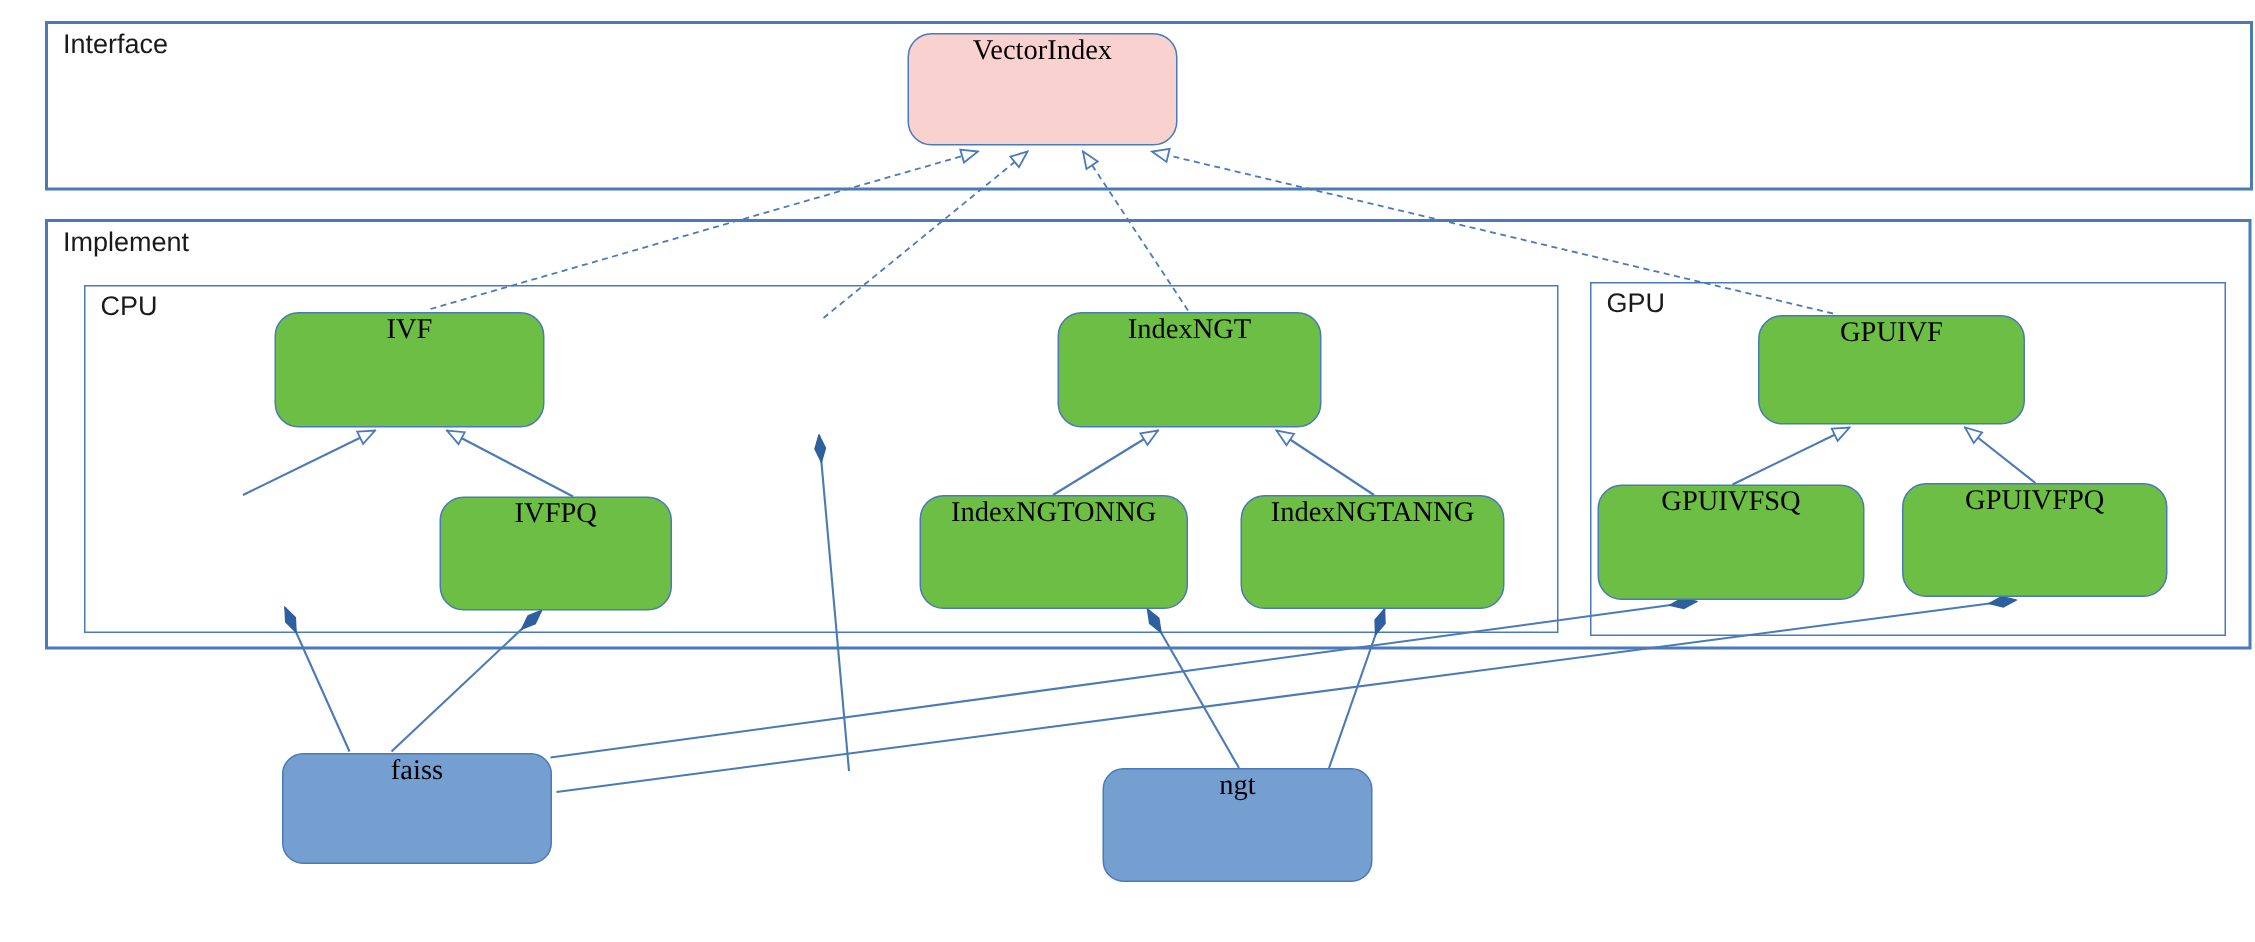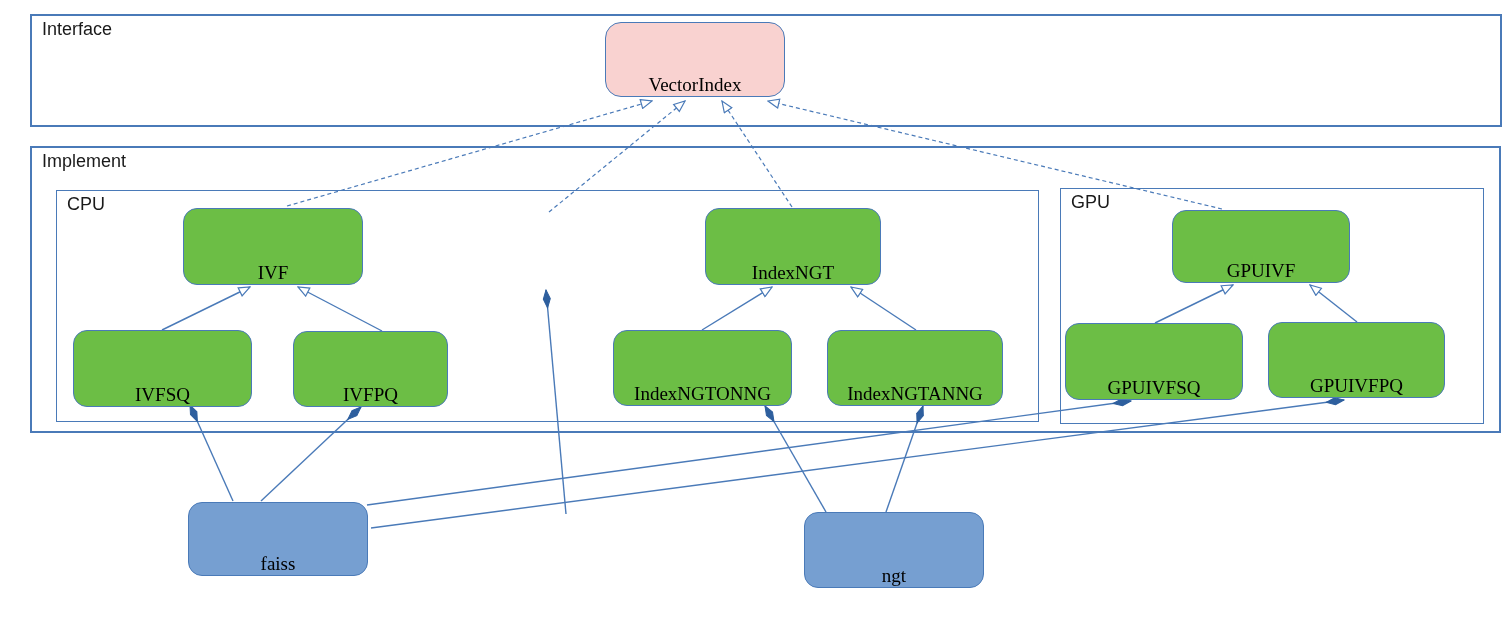--- a/index.html
+++ b/index.html
@@ -17,25 +17,25 @@
     color:var(--label-text);white-space:nowrap;
   }
   .squiggle{
     text-decoration-line:underline;text-decoration-style:wavy;
     text-decoration-color:var(--spellcheck-red);text-decoration-thickness:1px;
     text-underline-offset:3px;
   }
   .node{
     position:absolute;box-sizing:border-box;
     border:1.5px solid var(--line-blue);border-radius:16px;
-    display:flex;align-items:flex-end;justify-content:center;
+    display:flex;align-items:flex-start;justify-content:center;
     font-family:"Liberation Serif",serif;font-size:19px;color:var(--node-text);
     z-index:2;
   }
-  .node.green{background:var(--class-green);border-radius:14px;}
+  .node.green{background:var(--class-green);}
   .node.pink{background:var(--interface-pink);}
   .node.blue{background:var(--library-blue);border-radius:14px;}
   svg.edges{position:absolute;left:0;top:0;z-index:1;}
   .edge{stroke:var(--line-blue);stroke-width:1.4;fill:none;}
   .edge.dashed{stroke-dasharray:4 3;stroke-width:1.2;}
   #m-tri path{fill:#ffffff;stroke:var(--line-blue);stroke-width:1.2;}
   #m-dia path{fill:var(--diamond-blue);stroke:var(--diamond-blue);}
 </style>
 </head>
 <body>
@@ -96,23 +96,20 @@
 
   <div class="node green" style="left:183px;top:208px;width:180px;height:77px">
     <span>IVF</span>
   </div>
 
 
   <div class="node green" style="left:705px;top:208px;width:176px;height:77px">
     <span>IndexNGT</span>
   </div>
 
-  <div class="node green" style="left:73px;top:330px;width:179px;height:77px">
-    <span>IVFSQ</span>
-  </div>
 
   <div class="node green" style="left:293px;top:331px;width:155px;height:76px">
     <span>IVFPQ</span>
   </div>
 
   <div class="node green" style="left:613px;top:330px;width:179px;height:76px">
     <span>IndexNGTONNG</span>
   </div>
 
   <div class="node green" style="left:827px;top:330px;width:176px;height:76px">
@@ -129,17 +126,17 @@
 
   <div class="node green" style="left:1268px;top:322px;width:177px;height:76px">
     <span>GPUIVFPQ</span>
   </div>
 
   <div class="node blue" style="left:188px;top:502px;width:180px;height:74px">
     <span>faiss</span>
   </div>
 
 
-  <div class="node blue" style="left:804px;top:512px;width:180px;height:76px">
+  <div class="node blue" style="left:735px;top:512px;width:180px;height:76px">
     <span>ngt</span>
   </div>
 
 </div>
 
 </body></html>

